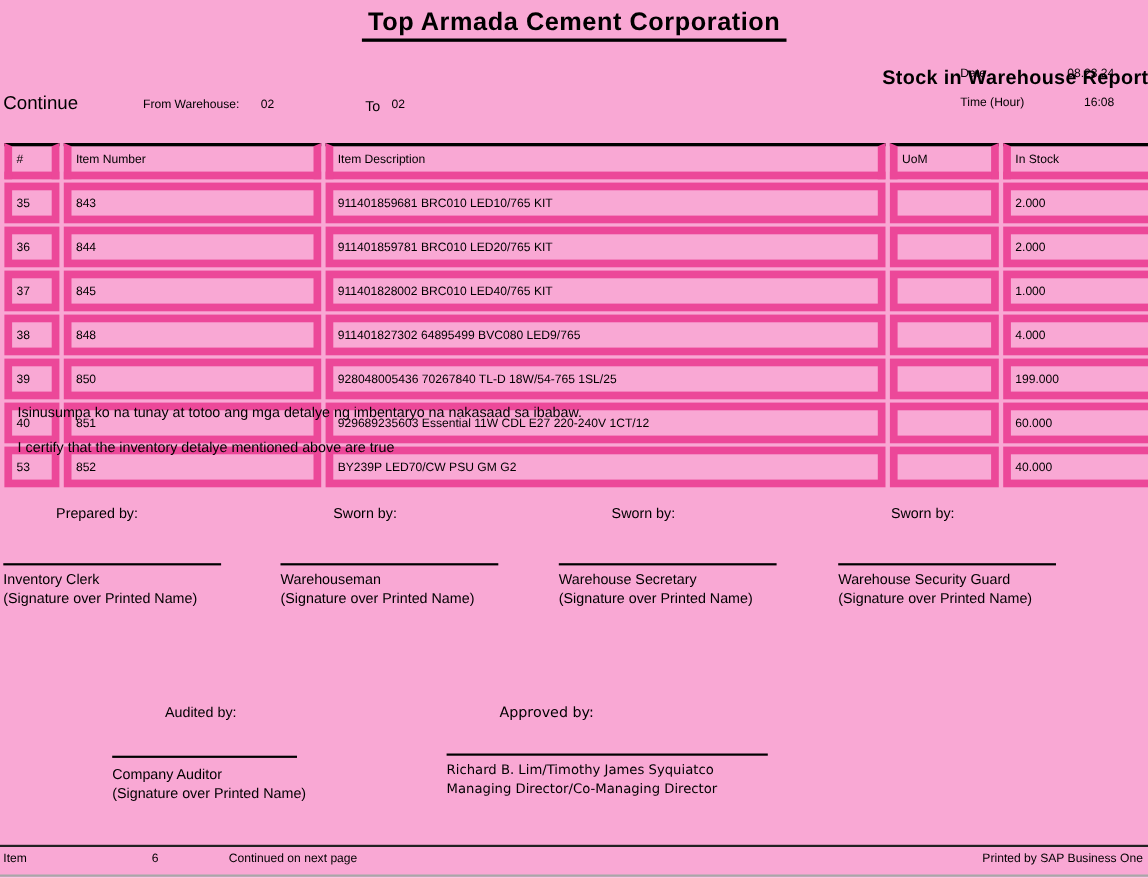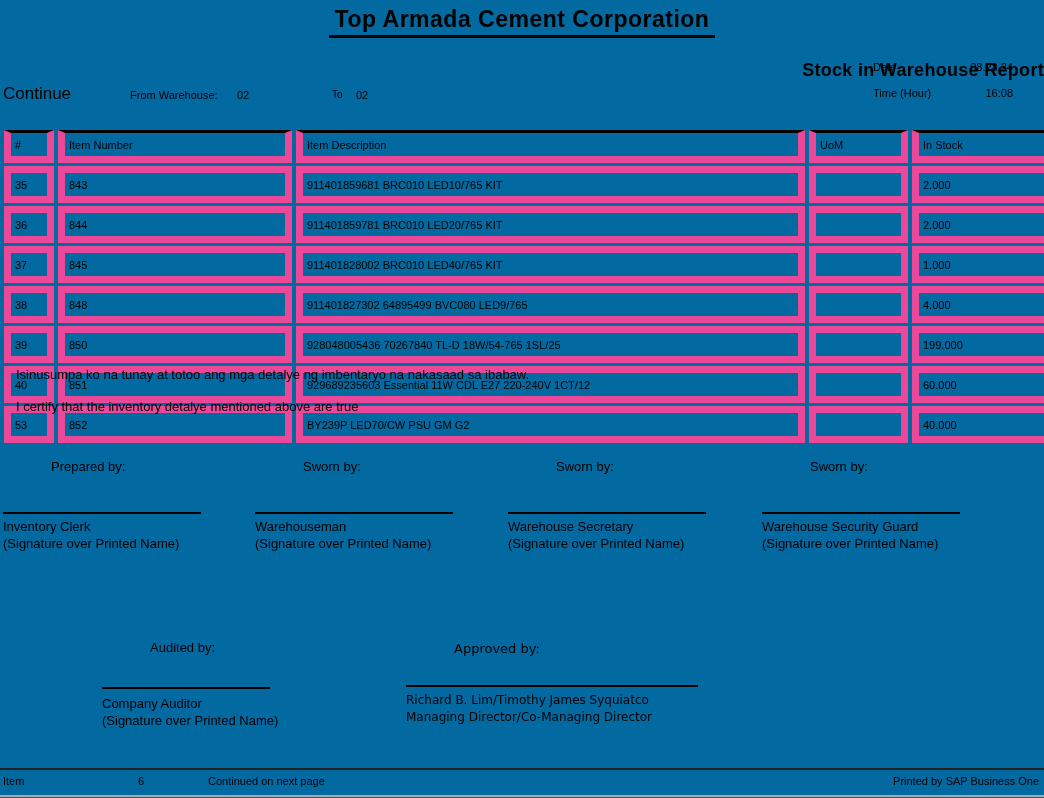--- a/index.html
+++ b/index.html
@@ -1,33 +1,33 @@
 <!DOCTYPE html>
 <html><head>
 <meta charset="utf-8">
 <style>
   html,body{margin:0;padding:0;background:#ffffff;}
   body{width:1044px;height:798px;font-family:"Liberation Sans",sans-serif;color:#000;}
-  .page{position:relative;width:1044px;height:798px;background:#0369a1;overflow:hidden;}
+  .page{position:relative;width:1044px;height:798px;background:#f9a8d4;overflow:hidden;}
 
   
   .company-title{position:absolute;top:6px;left:0;width:100%;text-align:center;}
   .company-title span{display:inline-block;font-size:23px;font-weight:bold;letter-spacing:.5px;
     border-bottom:3px solid #000;padding:0 6px 2px 6px;}
   .report-title{position:absolute;top:60px;left:0;width:100%;text-align:right;
     font-size:18px;font-weight:bold;letter-spacing:.3px;}
   .date-block{position:absolute;top:61px;left:860px;width:153px;font-size:11px;}
   .date-row{position:absolute;left:0;width:153px;height:14px;}
   .date-row .lbl{position:absolute;left:0;top:0;margin-left:13px;}
   .date-row .val{position:absolute;right:0;top:0;text-align:right;}
   .continue-row{position:absolute;top:84px;left:0;width:100%;height:22px;}
   .continue-lbl{position:absolute;left:3px;top:0;font-size:17px;}
   .fw-lbl{position:absolute;left:130px;top:5px;font-size:11px;}
   .fw-val{position:absolute;left:237px;top:5px;font-size:11px;}
-  .to-lbl{position:absolute;left:332px;top:5px;font-size:10px;}
+  .to-lbl{position:absolute;left:332px;top:5px;font-size:13px;}
   .to-val{position:absolute;left:356px;top:5px;font-size:11px;}
 
   
   table.stock{position:absolute;top:127px;left:0;border-collapse:separate;border-spacing:4px 3px;
     table-layout:fixed;width:1016px;}
   table.stock th,table.stock td{border:7px solid #ec4899;font-size:11px;font-weight:normal;
     text-align:left;vertical-align:middle;padding:1px 4px;height:21px;overflow:hidden;white-space:nowrap;}
   table.stock thead th{border-top:3px solid #000;}
   .c-num{width:28px;}
   .c-item{width:212px;}

